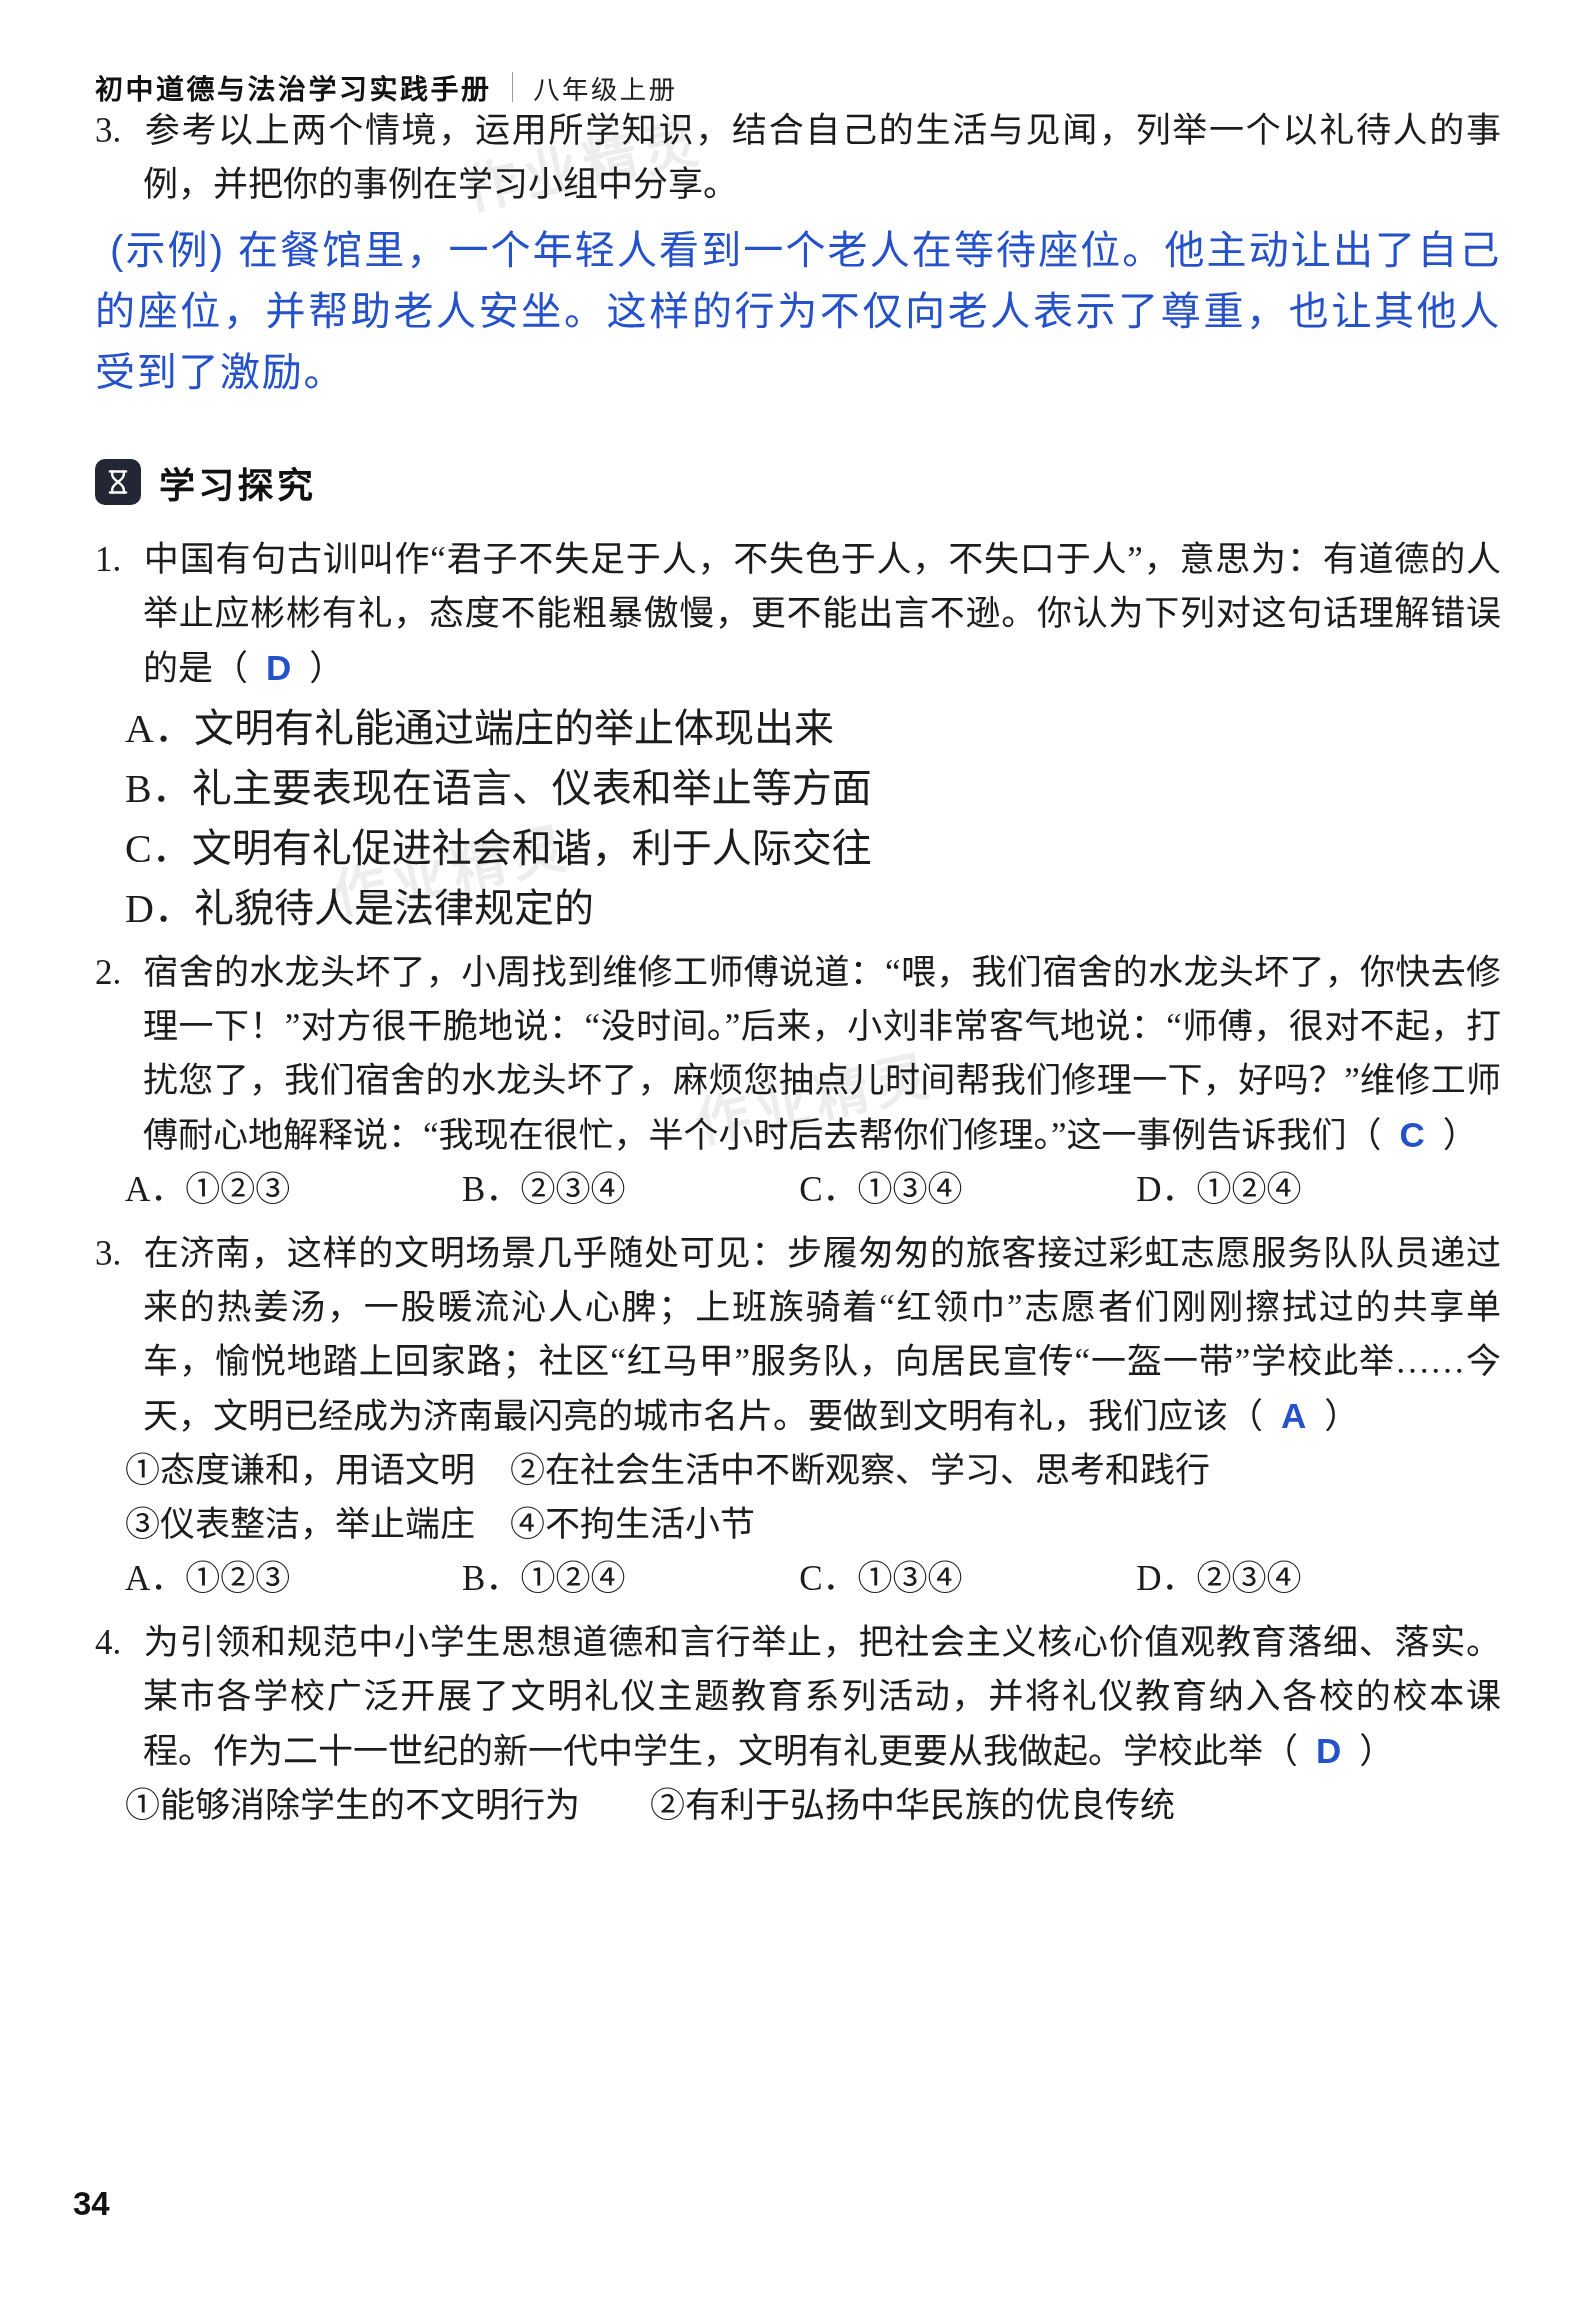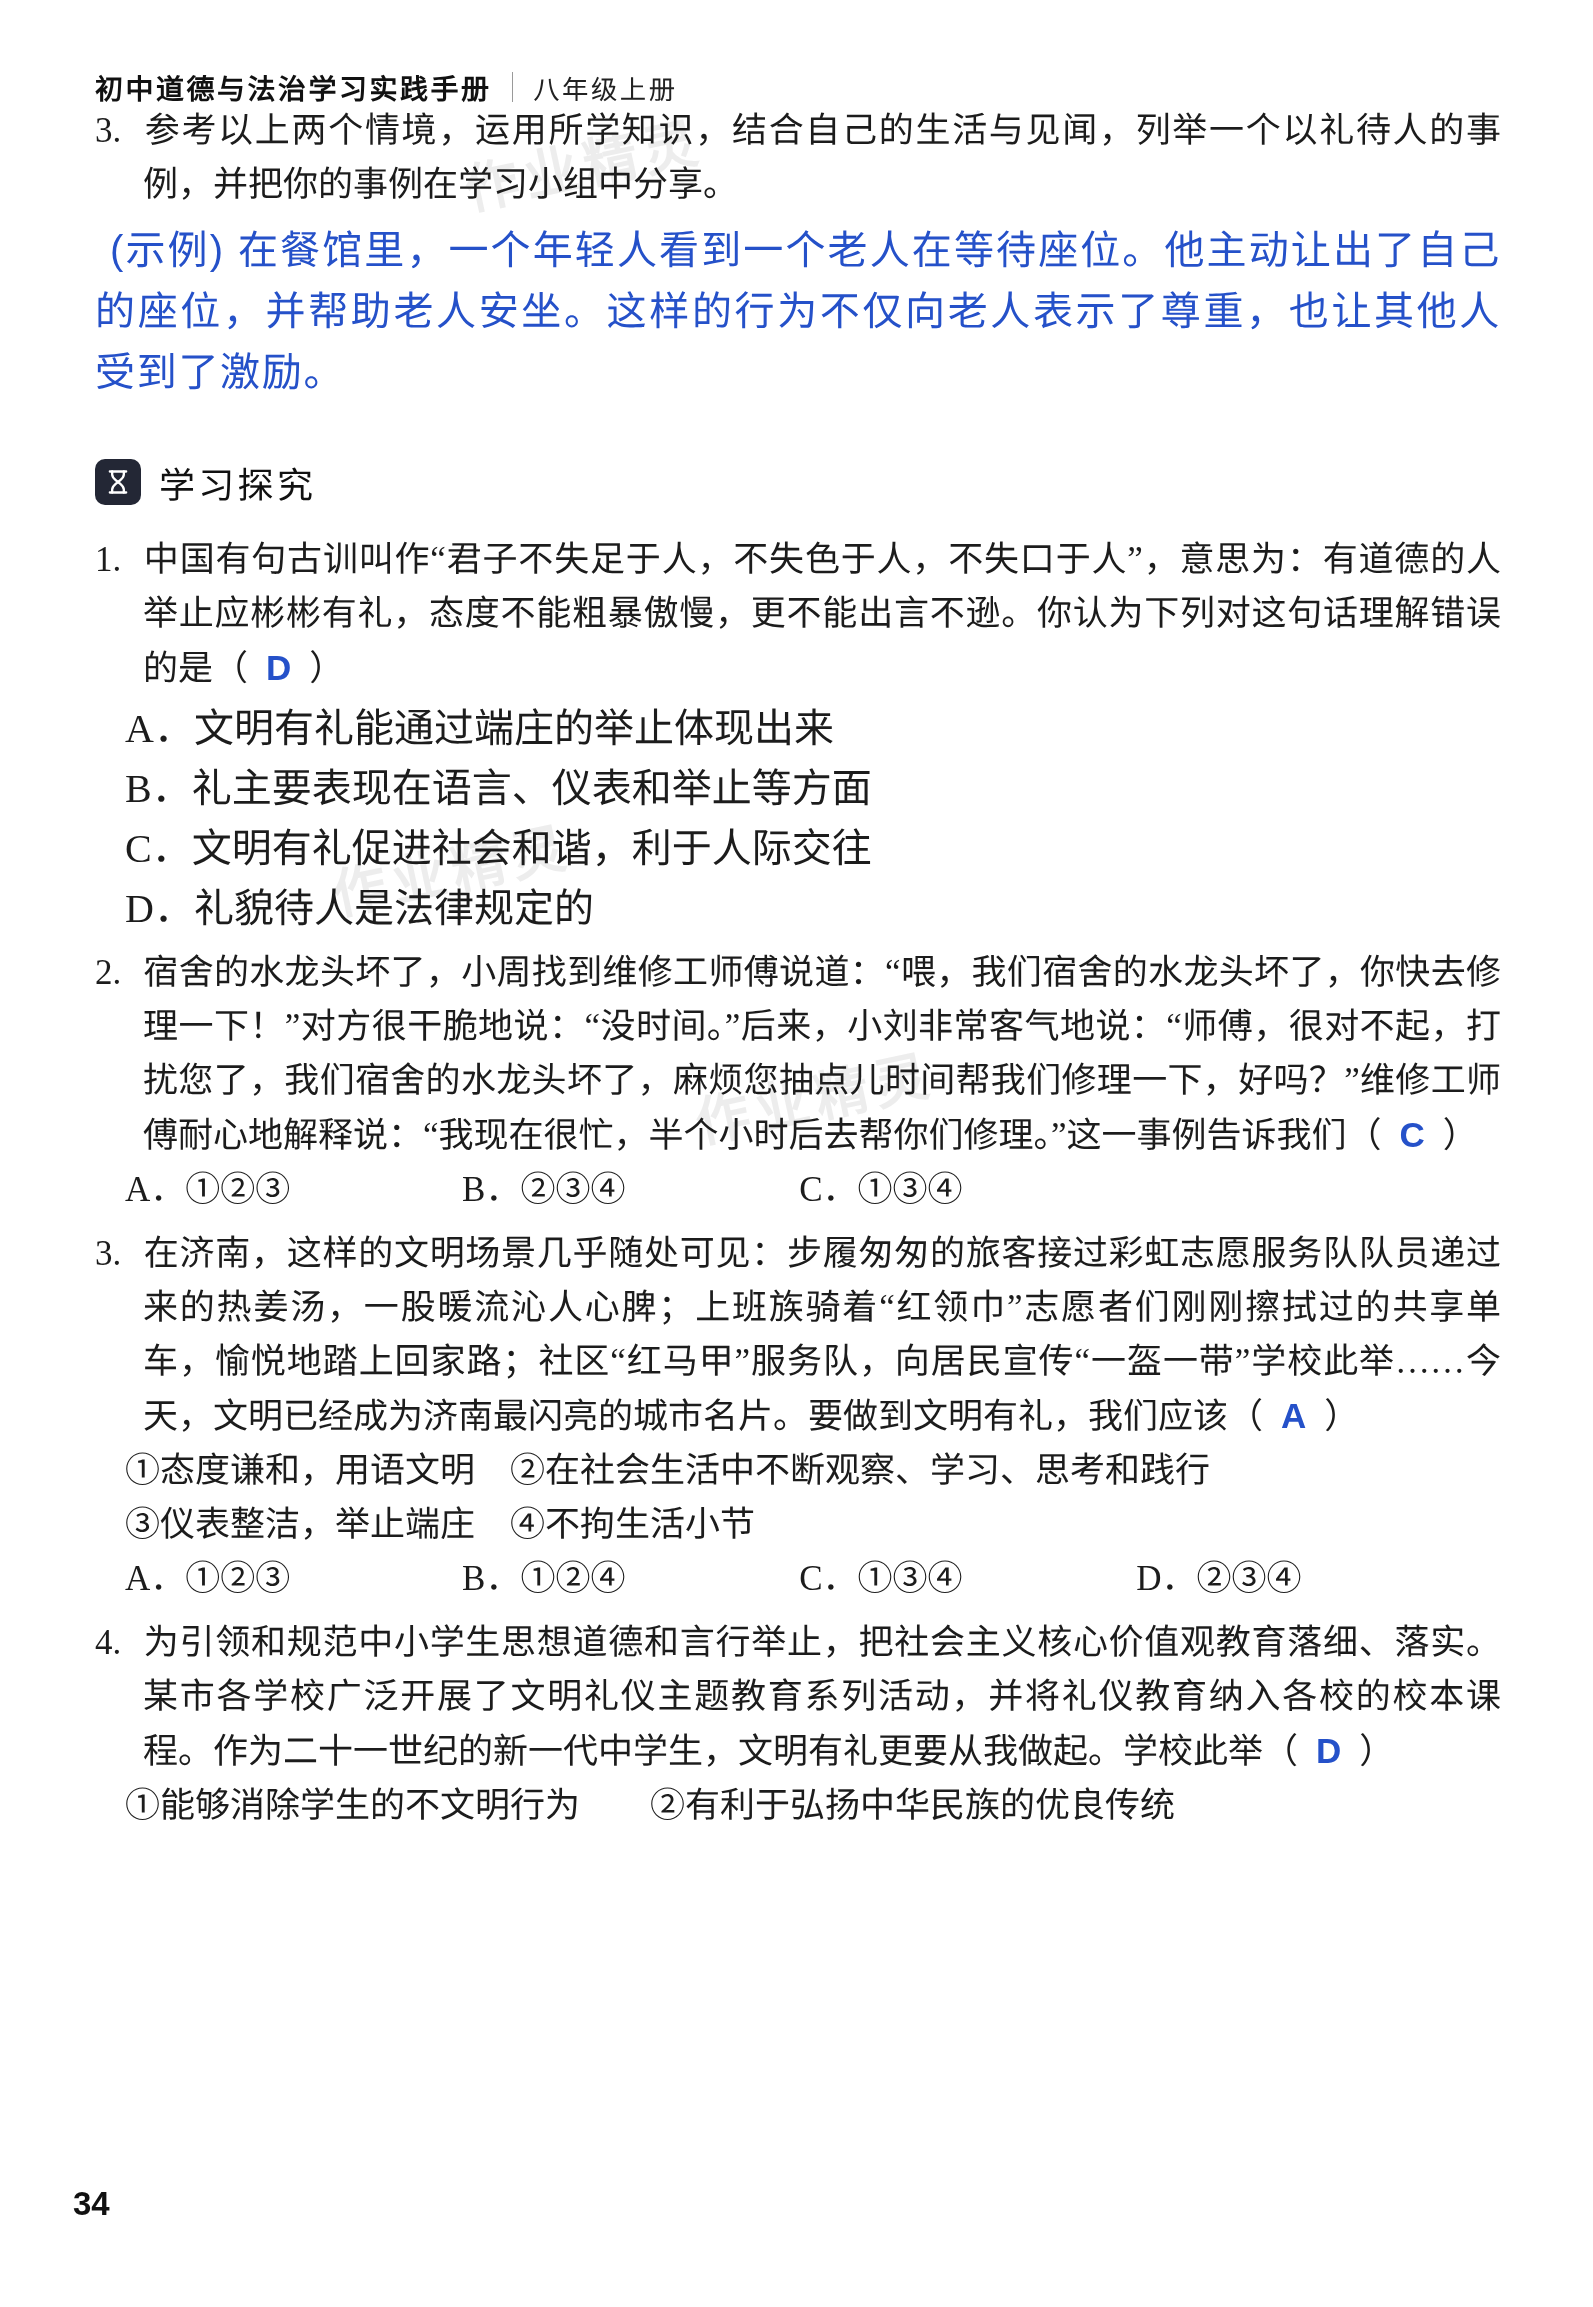--- a/index.html
+++ b/index.html
@@ -28,21 +28,21 @@
             font-family:"Liberation Sans","DejaVu Sans",sans-serif; }
 
   .example { margin-top:8.3px; font-size:40px; line-height:61px; letter-spacing:1.7px;
              color:#2551c9; text-align:justify; text-indent:15px;
              font-family:"Liberation Sans","DejaVu Sans",sans-serif; }
 
   
   .section-header { display:flex; align-items:center; gap:18px; margin-top:53px; }
   .section-icon { width:46px; height:46px; background:#232735; border-radius:10px;
                   display:flex; align-items:center; justify-content:center; flex:0 0 auto; }
-  .section-title { font-size:36px; font-weight:normal; letter-spacing:3.3px; color:#111;
+  .section-title { font-size:36px; font-weight:bold; letter-spacing:3.3px; color:#111;
                    font-family:"Liberation Sans","DejaVu Sans",sans-serif; }
 
   .questions { margin-top:25px; }
   .question { margin-top:10px; }
   .options  { margin-left:30px; }
   .option   { font-size:40px; line-height:54px;margin-top:6px; }
   .items    { margin-left:30px; }
   .item     { font-size:35px; line-height:54px; text-align:justify; }
   .choices  { margin-left:30px; display:flex; font-size:35px; line-height:54px; }
   .choice   { width:24.5%; flex:0 0 auto; }
@@ -104,20 +104,21 @@
           <p class="option">D．礼貌待人是法律规定的</p>
         </div>
       </div>
 
       <div class="question">
         <p class="stem hang"><span class="qnum">2.</span><span>宿舍的水龙头坏了，小周找到维修工师傅说道：“喂，我们宿舍的水龙头坏了，你快去修理一下！”对方很干脆地说：“没时间。”后来，小刘非常客气地说：“师傅，很对不起，打扰您了，我们宿舍的水龙头坏了，麻烦您抽点儿时间帮我们修理一下，好吗？”维修工师傅耐心地解释说：“我现在很忙，半个小时后去帮你们修理。”这一事例告诉我们（</span><span class="answer">C</span><span>）</span></p>
         <div class="choices">
           <span class="choice">A．①②③</span>
           <span class="choice">B．②③④</span>
           <span class="choice">C．①③④</span>
+          <span class="choice">D．①②④</span>
         </div>
       </div>
 
       <div class="question">
         <p class="stem hang"><span class="qnum">3.</span><span>在济南，这样的文明场景几乎随处可见：步履匆匆的旅客接过彩虹志愿服务队队员递过来的热姜汤，一股暖流沁人心脾；上班族骑着“红领巾”志愿者们刚刚擦拭过的共享单车，愉悦地踏上回家路；社区“红马甲”服务队，向居民宣传“一盔一带”学校此举……今天，文明已经成为济南最闪亮的城市名片。要做到文明有礼，我们应该（</span><span class="answer">A</span><span>）</span></p>
         <div class="items">
           <p class="item">①态度谦和，用语文明　②在社会生活中不断观察、学习、思考和践行</p>
           <p class="item">③仪表整洁，举止端庄　④不拘生活小节</p>
         </div>
         <div class="choices">

